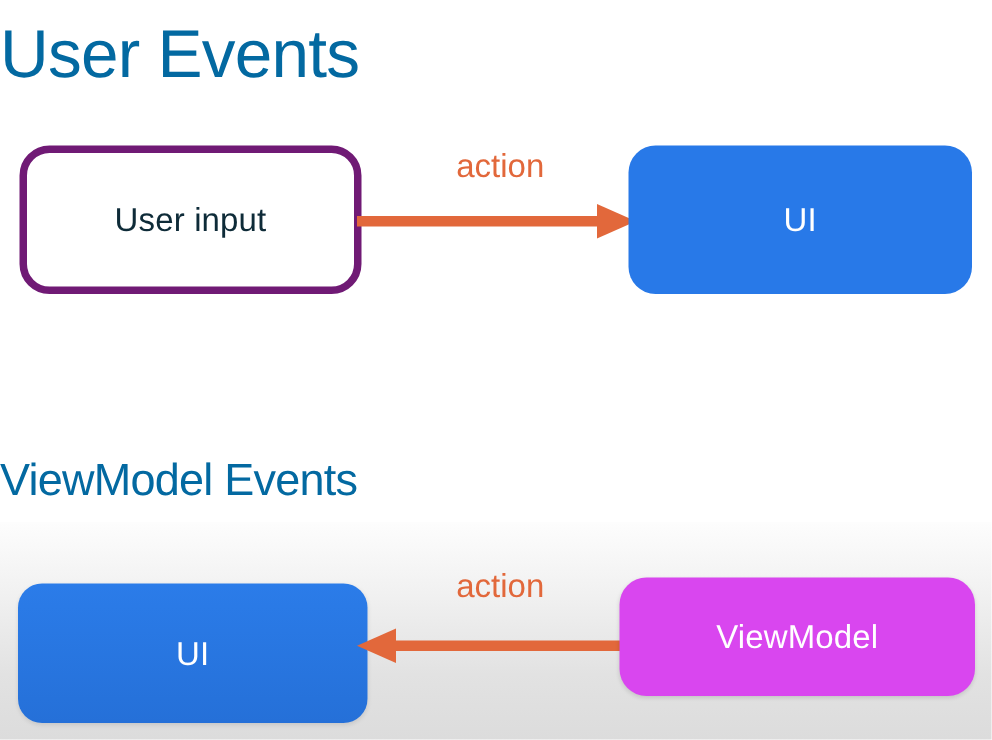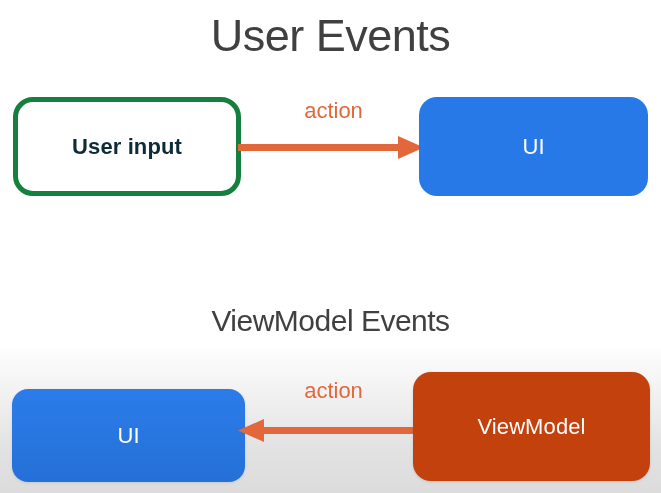--- a/index.html
+++ b/index.html
@@ -38,22 +38,21 @@
     left: 0;
     top: 348px;
     width: 661px;
     height: 145px;
     background: linear-gradient(to bottom, #fdfdfd 0%, #f2f2f2 30%, #e2e2e2 70%, #dcdcdc 100%);
   }
 
   .title {
     position: absolute;
     width: 661px;
-    text-align: center;
-    color: #404040;
+    color: #0369a1;
     font-weight: 400;
     letter-spacing: -0.5px;
     white-space: nowrap;
   }
   .title-1 {
     top: 9px;
     font-size: 45px;
     line-height: 54px;
   }
   .title-2 {
@@ -72,24 +71,23 @@
     font-size: 22px;
     letter-spacing: 0.1px;
   }
 
   .node-user-input {
     left: 13px;
     top: 97px;
     width: 228px;
     height: 99px;
     background: #ffffff;
-    border: 5px solid #15803d;
+    border: 5px solid #701a75;
     border-radius: 20px;
     color: #0e2b38;
-    font-weight: bold;
   }
 
   .node-ui-top {
     left: 419px;
     top: 97px;
     width: 229px;
     height: 99px;
     background: #2879e8;
     border-radius: 18px;
     color: #ffffff;
@@ -101,24 +99,24 @@
     width: 233px;
     height: 93px;
     background: linear-gradient(to bottom, #2b7ce9 0%, #2570d8 100%);
     border-radius: 16px;
     color: #ffffff;
     box-shadow: 0 1px 3px rgba(0,0,0,0.10);
   }
 
   .node-viewmodel {
     left: 413px;
-    top: 372px;
+    top: 385px;
     width: 237px;
-    height: 109px;
-    background: #c2410c;
+    height: 79px;
+    background: #d946ef;
     border-radius: 18px;
     color: #ffffff;
     box-shadow: 0 1px 3px rgba(0,0,0,0.12);
   }
 
   
   .arrow-label {
     position: absolute;
     color: #e2683b;
     font-size: 22px;

